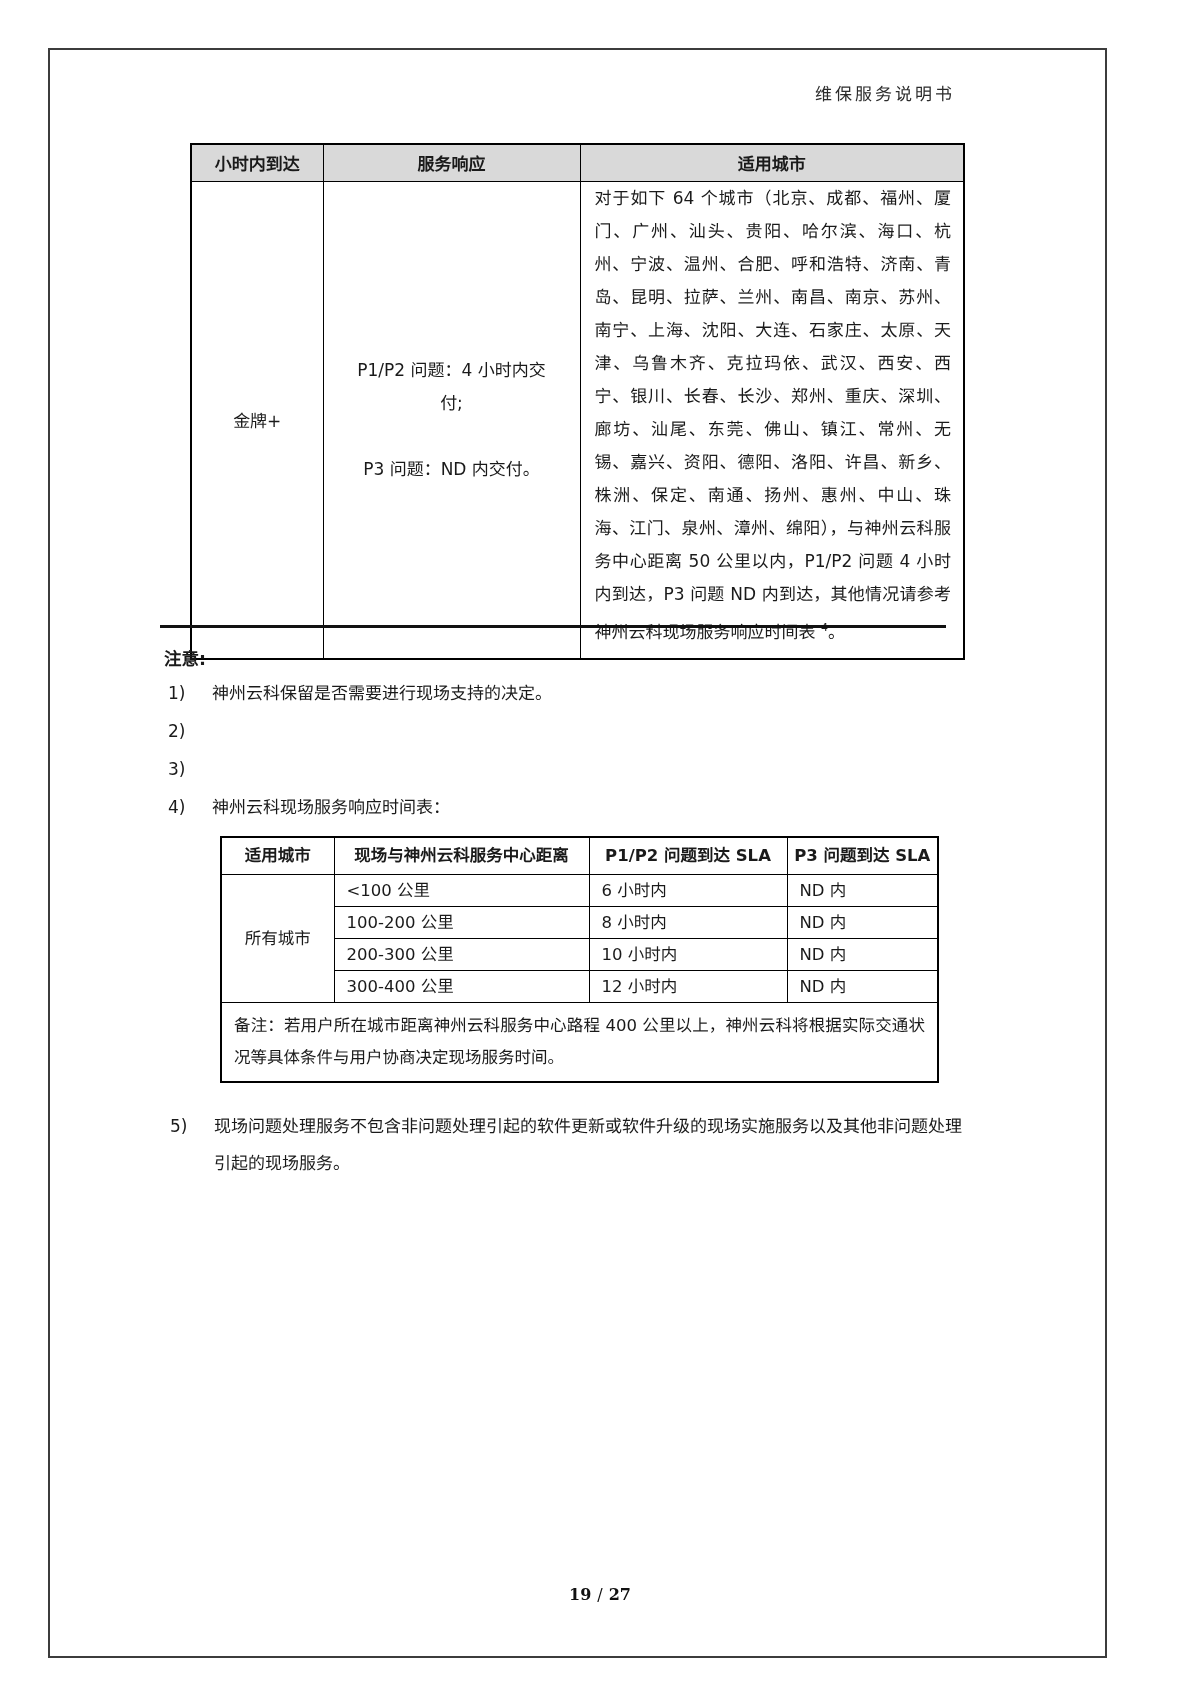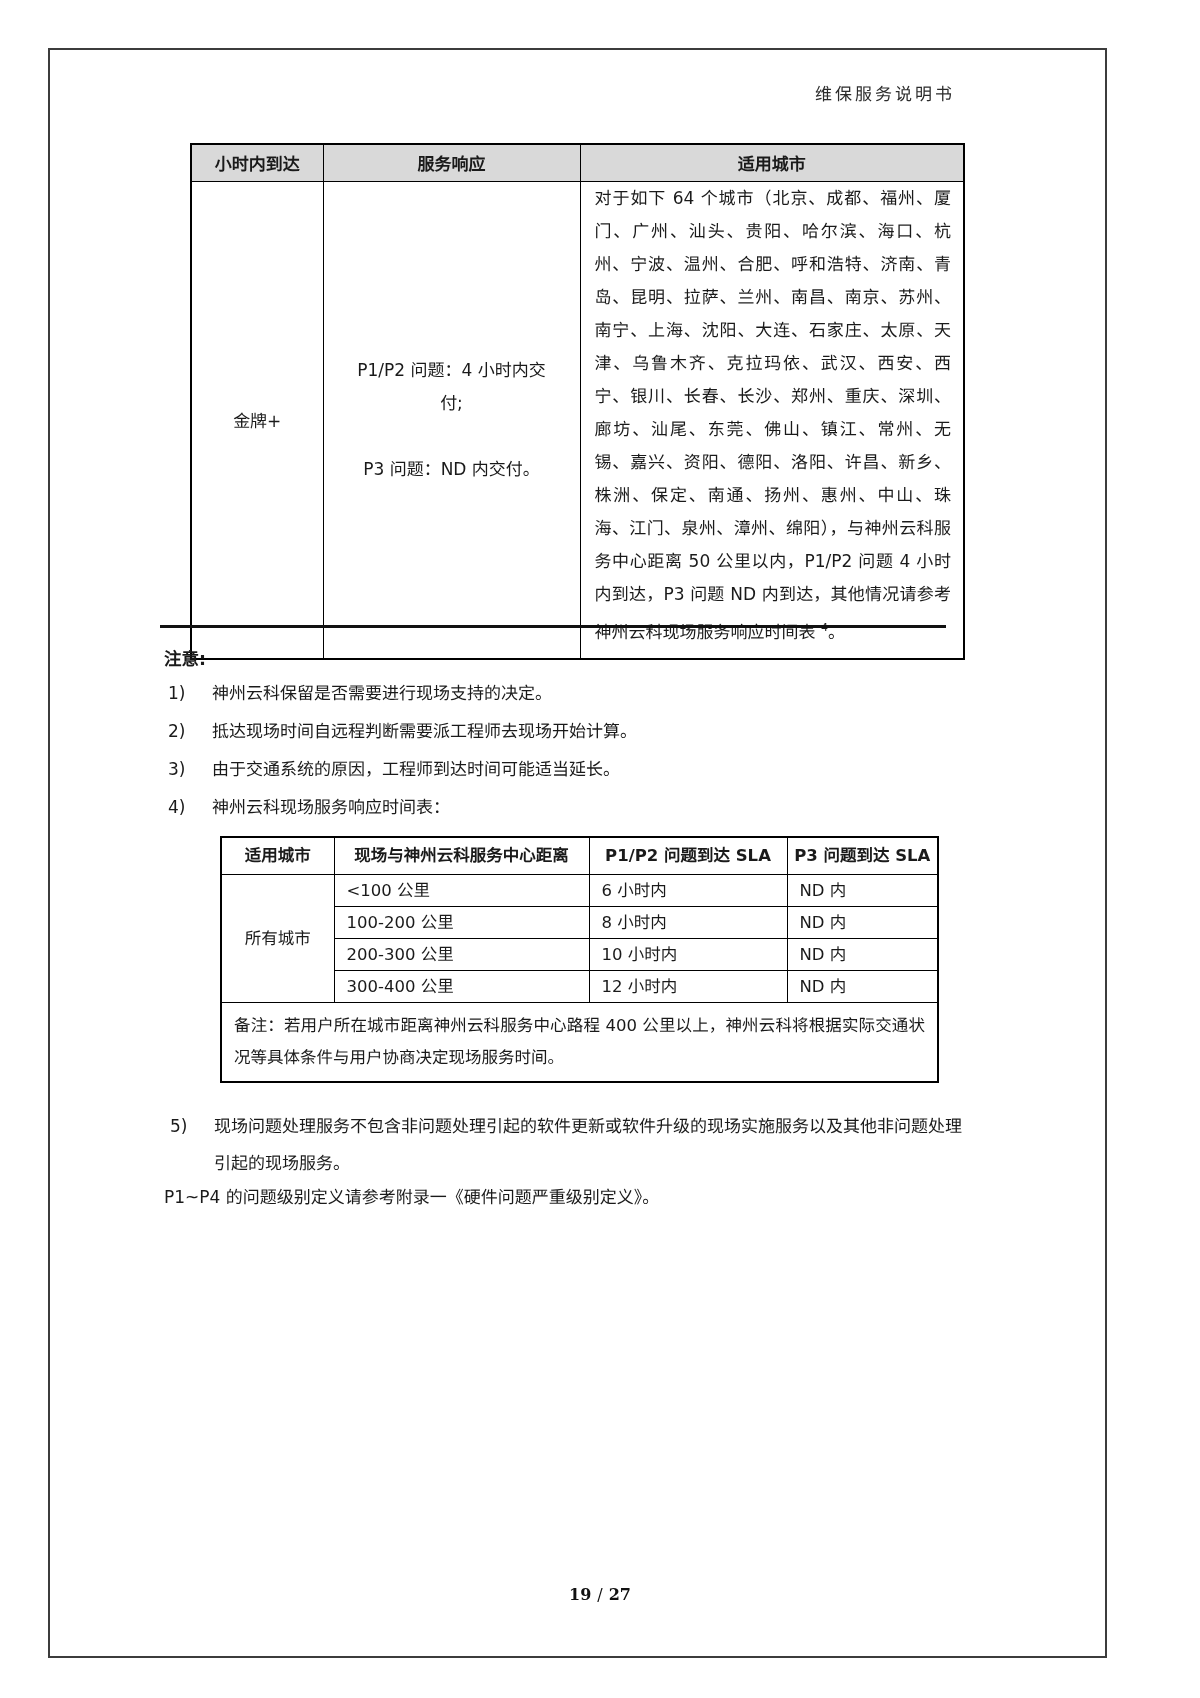--- a/index.html
+++ b/index.html
@@ -89,25 +89,23 @@
 
   <div class="notice-title">注意:</div>
 
   <div class="notes">
     <div class="note-item">
       <span class="num">1)</span>
       <span class="txt">神州云科保留是否需要进行现场支持的决定。</span>
     </div>
     <div class="note-item">
       <span class="num">2)</span>
-      <span class="txt">抵达现场时间自远程判断需要派工程师去现场开始计算。</span>
     </div>
     <div class="note-item">
       <span class="num">3)</span>
-      <span class="txt">由于交通系统的原因，工程师到达时间可能适当延长。</span>
     </div>
     <div class="note-item">
       <span class="num">4)</span>
       <span class="txt">神州云科现场服务响应时间表：</span>
     </div>
   </div>
 
   <table class="t2">
     <colgroup>
         <col style="width:113px">
@@ -149,18 +147,17 @@
         <td class="remark-cell" colspan="4">备注：若用户所在城市距离神州云科服务中心路程 400 公里以上，神州云科将根据实际交通状况等具体条件与用户协商决定现场服务时间。</td>
       </tr>
     </tbody>
   </table>
 
   <div class="note5">
     <span class="num">5)</span>
     <span class="txt">现场问题处理服务不包含非问题处理引起的软件更新或软件升级的现场实施服务以及其他非问题处理引起的现场服务。</span>
   </div>
 
-  <div class="closing">P1~P4 的问题级别定义请参考附录一《硬件问题严重级别定义》。</div>
 
   <div class="footer">
     <span class="num">19</span><span class="sep">/</span><span class="num">27</span>
   </div>
 </div>
 
 </body></html>

